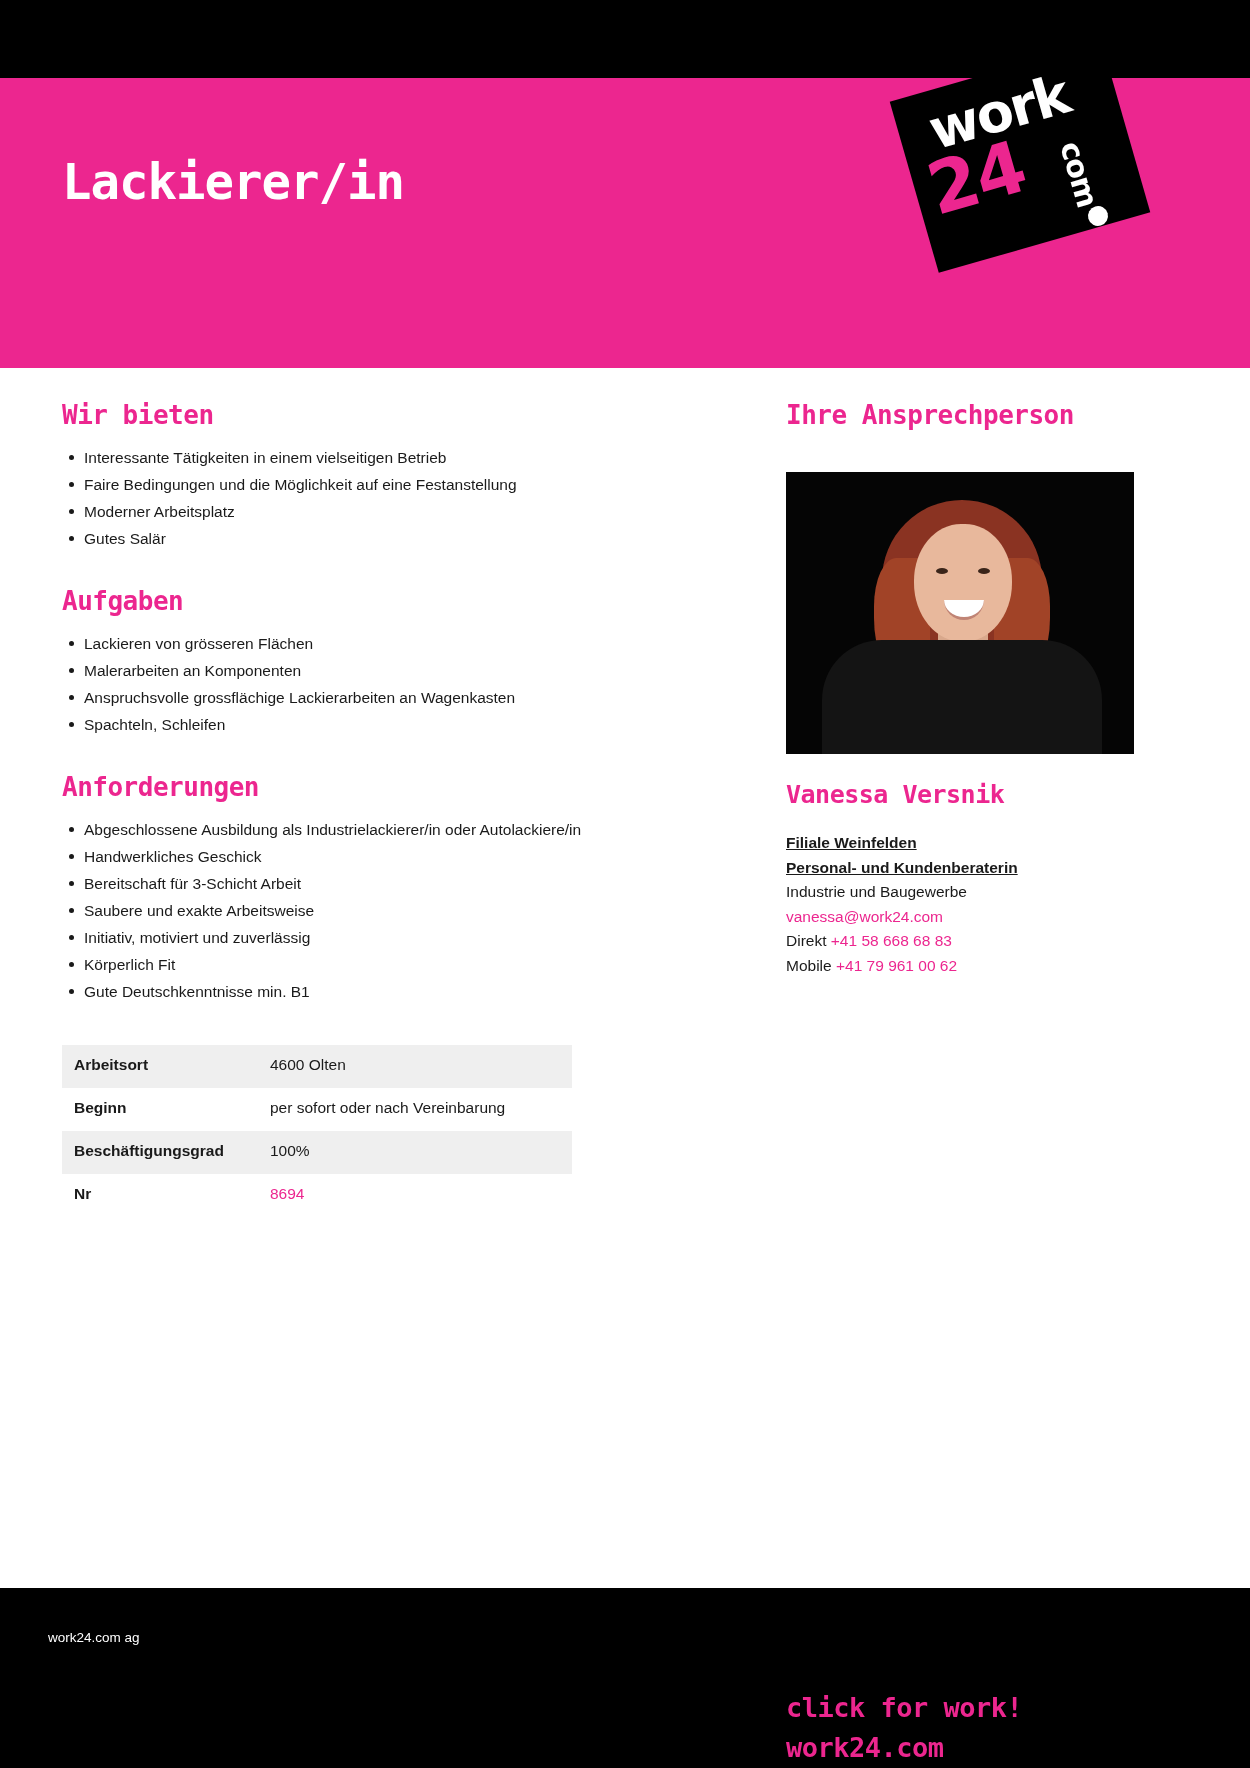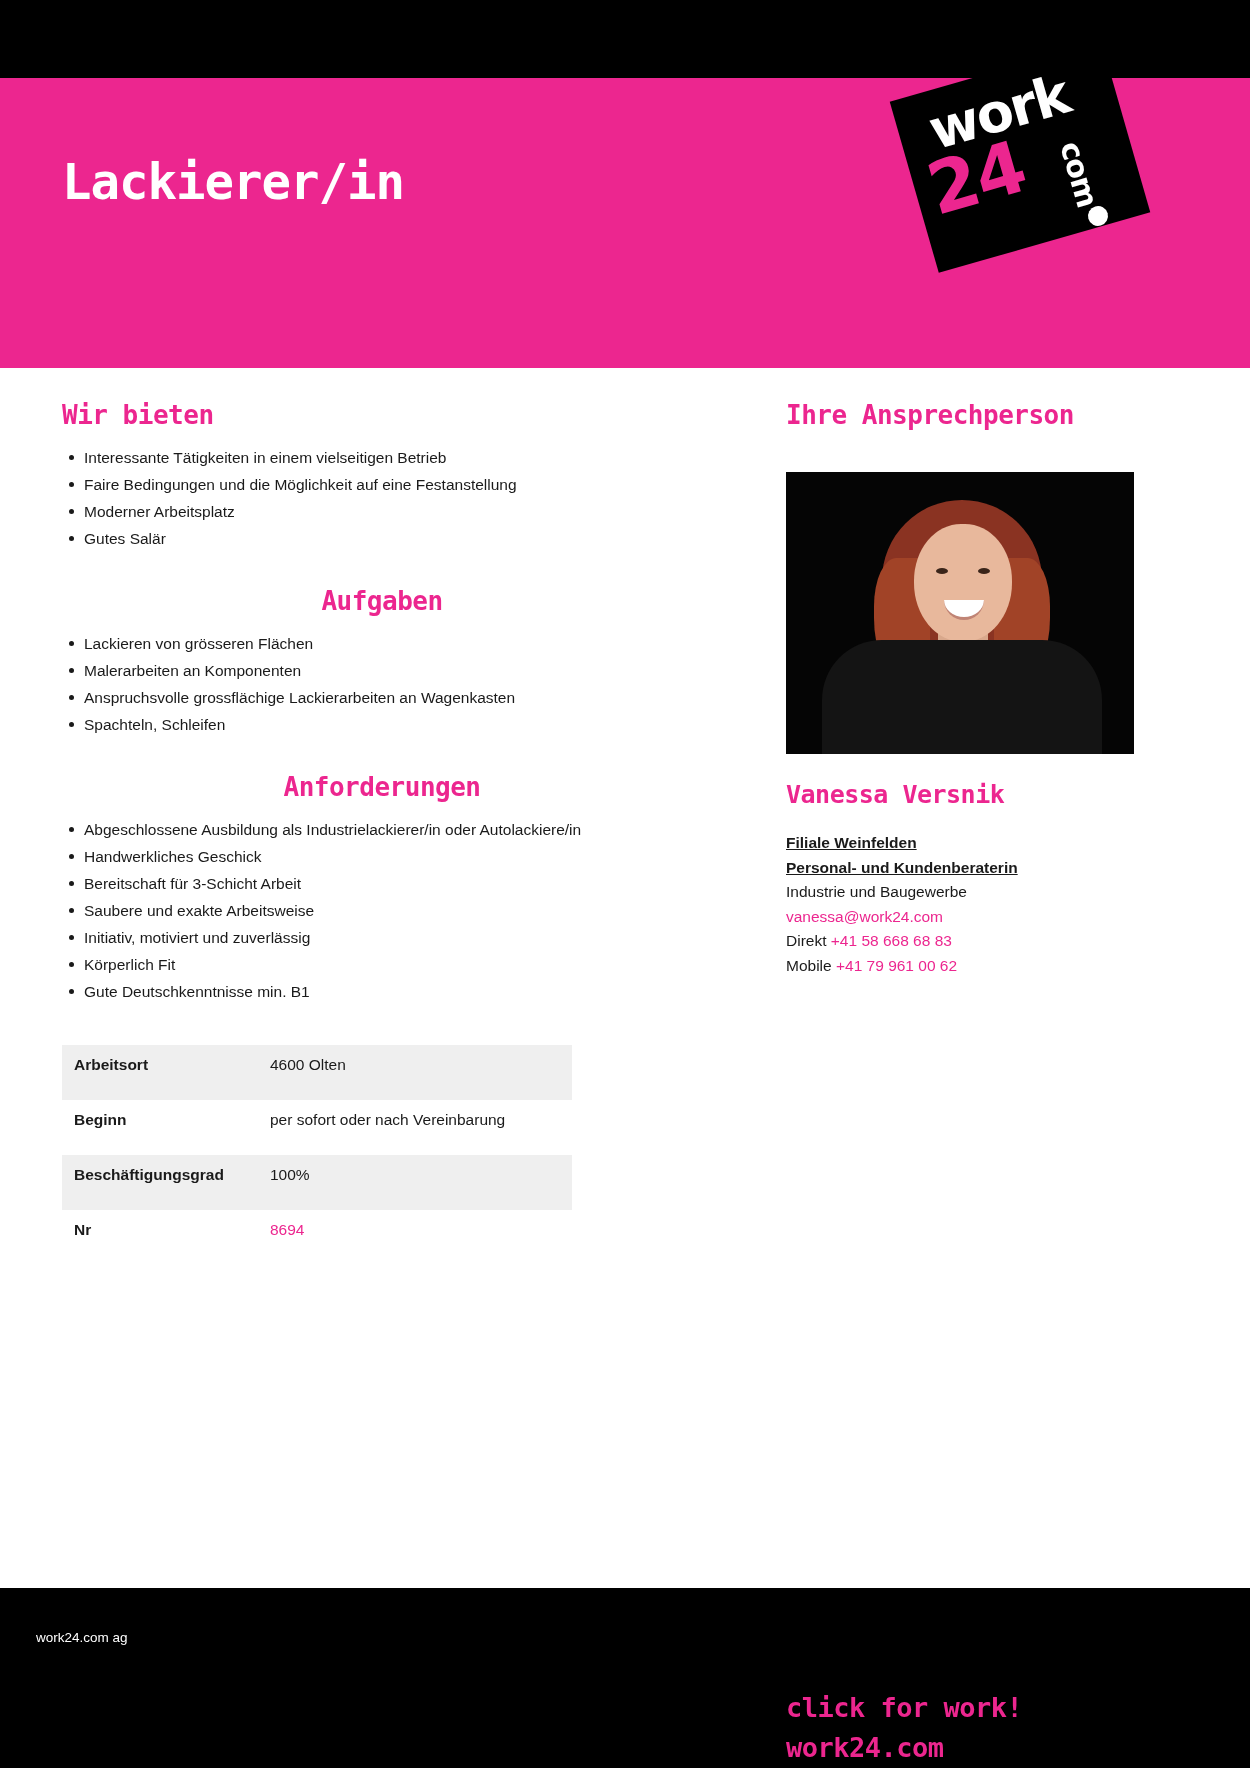--- a/index.html
+++ b/index.html
@@ -143,21 +143,21 @@
   }
 
   h2.sec-head {
     font-family: "DejaVu Sans Mono", monospace;
     font-weight: bold;
     font-size: 26px;
     color: #ec268f;
     margin: 0 0 14px 0;
     letter-spacing: -0.5px;
   }
-  h2.sec-head.second { margin-top: 34px; text-align: center; }
+  h2.sec-head.second { margin-top: 34px; }
 
   ul.bullets {
     margin: 0 0 0 0;
     padding: 0 0 0 22px;
     list-style: none;
   }
   ul.bullets li {
     position: relative;
     font-size: 15.5px;
     line-height: 27px;
@@ -175,21 +175,21 @@
   }
 
   
   .facts {
     margin-top: 40px;
     width: 510px;
     border-collapse: collapse;
   }
   .facts tr td {
     font-size: 15.5px;
-    padding: 11px 0 26px 12px;
+    padding: 11px 0 14px 12px;
     vertical-align: middle;
   }
   .facts tr:nth-child(odd) { background: #efefef; }
   .facts tr:nth-child(even) { background: #ffffff; }
   .facts td.k {
     font-weight: bold;
     width: 196px;
   }
   .facts td.v.pink { color: #ec268f; }
 
@@ -288,21 +288,21 @@
   
   .footer-black {
     position: absolute;
     bottom: 0; left: 0;
     width: 1250px;
     height: 180px;
     background: #000000;
   }
   .footer-left {
     position: absolute;
-    left: 36px;
+    left: 48px;
     top: 42px;
     font-size: 13.5px;
     color: #ffffff;
   }
   .footer-cta {
     position: absolute;
     left: 786px;
     top: 52px;
     font-family: "DejaVu Sans Mono", monospace;
     font-weight: bold;

